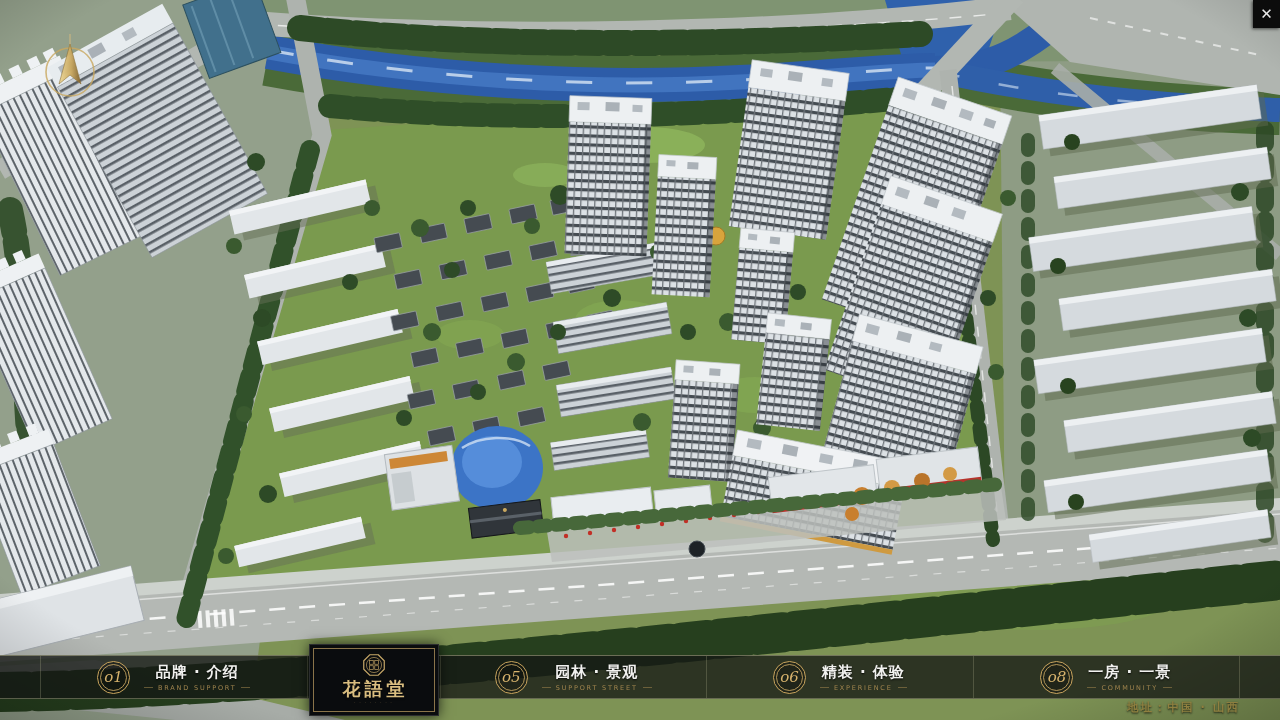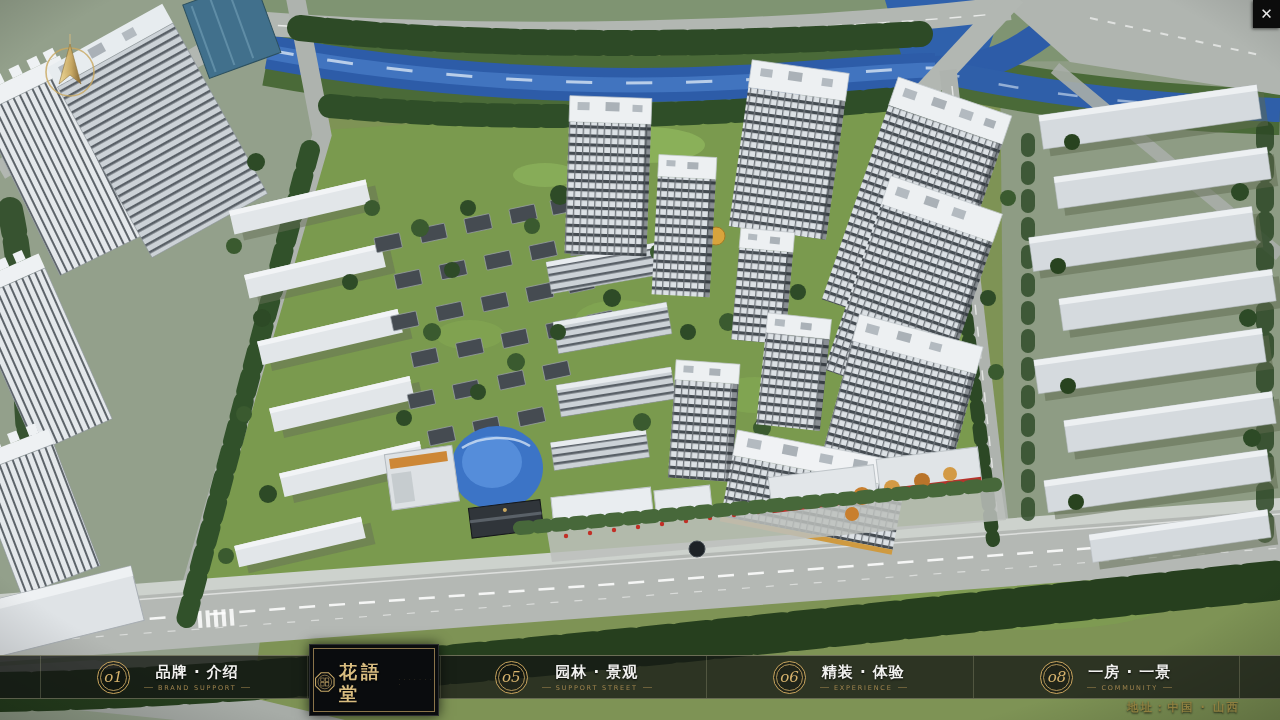--- a/index.html
+++ b/index.html
@@ -38,21 +38,21 @@
   .en{margin-top:2px;font-size:6.5px;color:#a1854e;letter-spacing:1.8px;white-space:nowrap;
       display:flex;align-items:center;gap:5px;}
   .en::before,.en::after{content:"";display:inline-block;width:9px;height:1px;
       background:rgba(161,133,78,.55);}
 
   
   .logo-slot{width:132px;position:relative;border-left:1px solid rgba(175,175,140,.28);}
   .logo-panel{position:absolute;left:50%;transform:translateX(-50%);top:-12px;width:128px;height:70px;
               background:#0a0c0e;border:1px solid #2b2d2f;box-shadow:0 0 12px rgba(0,0,0,.7);
               display:flex;align-items:center;justify-content:center;cursor:pointer;}
-  .logo-inner{position:absolute;inset:3px;border:1px solid #8a744a;display:flex;flex-direction:row;
+  .logo-inner{position:absolute;inset:3px;border:1px solid #8a744a;display:flex;flex-direction:column;
               align-items:center;justify-content:flex-start;padding-top:4px;box-sizing:border-box;}
   .logo-title{font-family:"DejaVu Serif","Liberation Serif",serif;font-weight:700;font-size:18px;
               color:#d9bd80;letter-spacing:4px;padding-left:4px;line-height:1.2;margin-top:1px;
               text-shadow:0 1px 2px rgba(0,0,0,.8);}
   .logo-sub{font-size:5px;color:rgba(185,155,95,.55);letter-spacing:1px;line-height:1;}
 
   
   .address{position:absolute;right:40px;bottom:5px;font-size:11.5px;font-weight:700;color:#93803f;
            letter-spacing:2px;text-shadow:0 1px 2px rgba(0,0,0,.85);z-index:26;opacity:.9;}
 </style>

